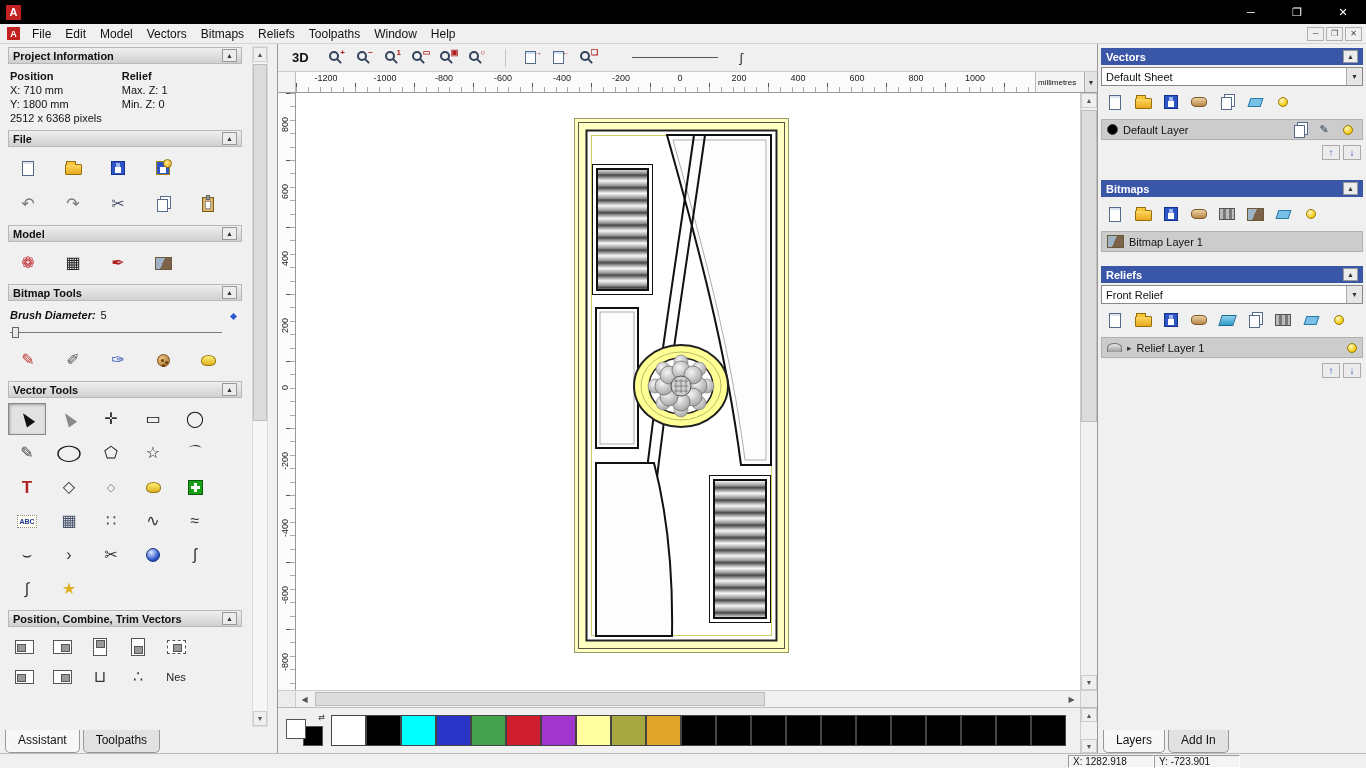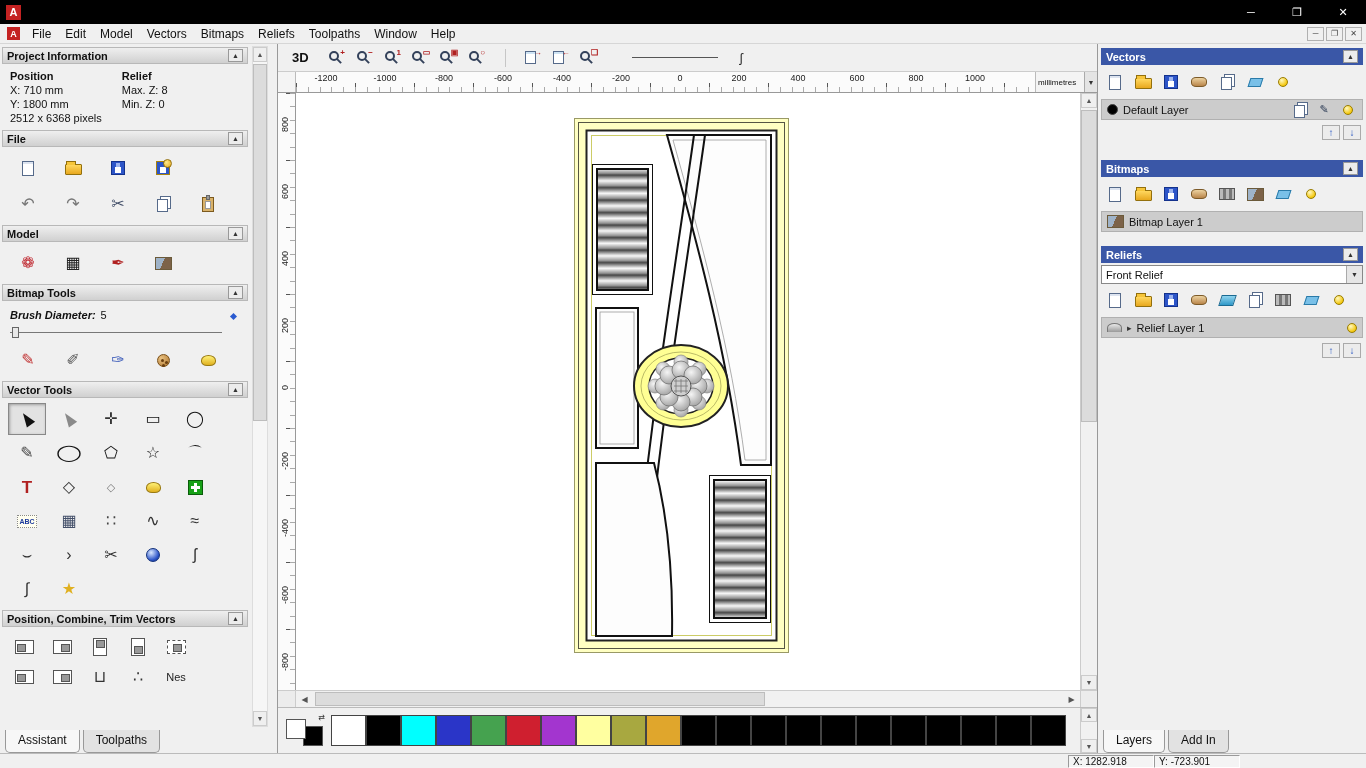--- a/index.html
+++ b/index.html
@@ -18,21 +18,21 @@
   .menubar .applogo{width:13px;height:13px;font-size:9px;margin:0 5px}
   .mitem{padding:1px 7px;font-size:12px}
   .mdictrls{margin-left:auto;display:flex;gap:2px;padding-right:4px}
   .mdibtn{width:17px;height:14px;border:1px solid #b0b0b0;background:#f0f0f0;font-size:8px;display:flex;align-items:center;justify-content:center;color:#444}
 
   .main{position:absolute;top:44px;left:0;right:0;bottom:15px;display:flex}
 
   
   .lpanel{width:278px;background:#f0f0f0;border-right:1px solid #999;position:relative;overflow:hidden;flex:0 0 auto}
   .lcontent{position:absolute;top:0;left:0;width:250px;bottom:23px;overflow:hidden}
-  .shead{height:17px;background:linear-gradient(#efefef,#d0d0d0);border:1px solid #b8b8b8;display:flex;align-items:center;font-weight:bold;font-size:11px;padding:0 4px;margin:3px 2px}
+  .shead{height:17px;background:linear-gradient(#efefef,#d0d0d0);border:1px solid #b8b8b8;display:flex;align-items:center;font-weight:bold;font-size:11px;padding:0 4px;margin:3px 8px}
   .cbtn{margin-left:auto;width:15px;height:13px;background:#ececec;border:1px solid #999;font-size:7px;display:flex;align-items:center;justify-content:center;color:#333}
   .pinfo{display:flex;font-size:11px;padding:2px 10px;gap:20px}
   .pinfo div{line-height:14px;white-space:nowrap}
   .pinfo .b{font-weight:bold}
   .icrow{display:flex;align-items:center;gap:9px;padding:3px 10px}
   .tb{width:36px;height:30px;display:flex;align-items:center;justify-content:center;border:1px solid transparent;flex:0 0 auto}
   .tb.active{border:1px solid #888;background:#e2e2e2;box-shadow:inset 1px 1px 3px rgba(0,0,0,.3)}
   .vgrid{display:grid;grid-template-columns:repeat(5,42px);row-gap:2px;padding:2px 8px}
   .vgrid .tb{width:38px;height:32px}
   .ptools{padding:2px 8px;overflow:hidden;max-height:62px}
@@ -215,21 +215,21 @@
         </div>
         <div class="pinfo">
           <div>
             <div class="b">Position</div>
             <div>X: 710 mm</div>
             <div>Y: 1800 mm</div>
             <div>2512 x 6368 pixels</div>
           </div>
           <div>
             <div class="b">Relief</div>
-            <div>Max. Z: 8</div>
+            <div>Max. Z: 1</div>
             <div>Min. Z: 0</div>
           </div>
         </div>
 
         <div class="shead">
           <span>File</span>
           <span class="cbtn">▲</span>
         </div>
         <div class="icrow">
 
@@ -654,20 +654,24 @@
         </span>
       </div>
     </div>
 
     <div class="rpanel">
 
       <div class="bhead">
         <span>Vectors</span>
         <span class="cbtn">▲</span>
       </div>
+      <div class="combo">
+        <span>Default Sheet</span>
+        <span class="arr">▼</span>
+      </div>
       <div class="ricons">
 
       <span class="rbtn">
             <i class="g ic-page"></i>
           </span>
           <span class="rbtn">
             <i class="g ic-folder"></i>
           </span>
           <span class="rbtn">
             <i class="g ic-disk"></i>

